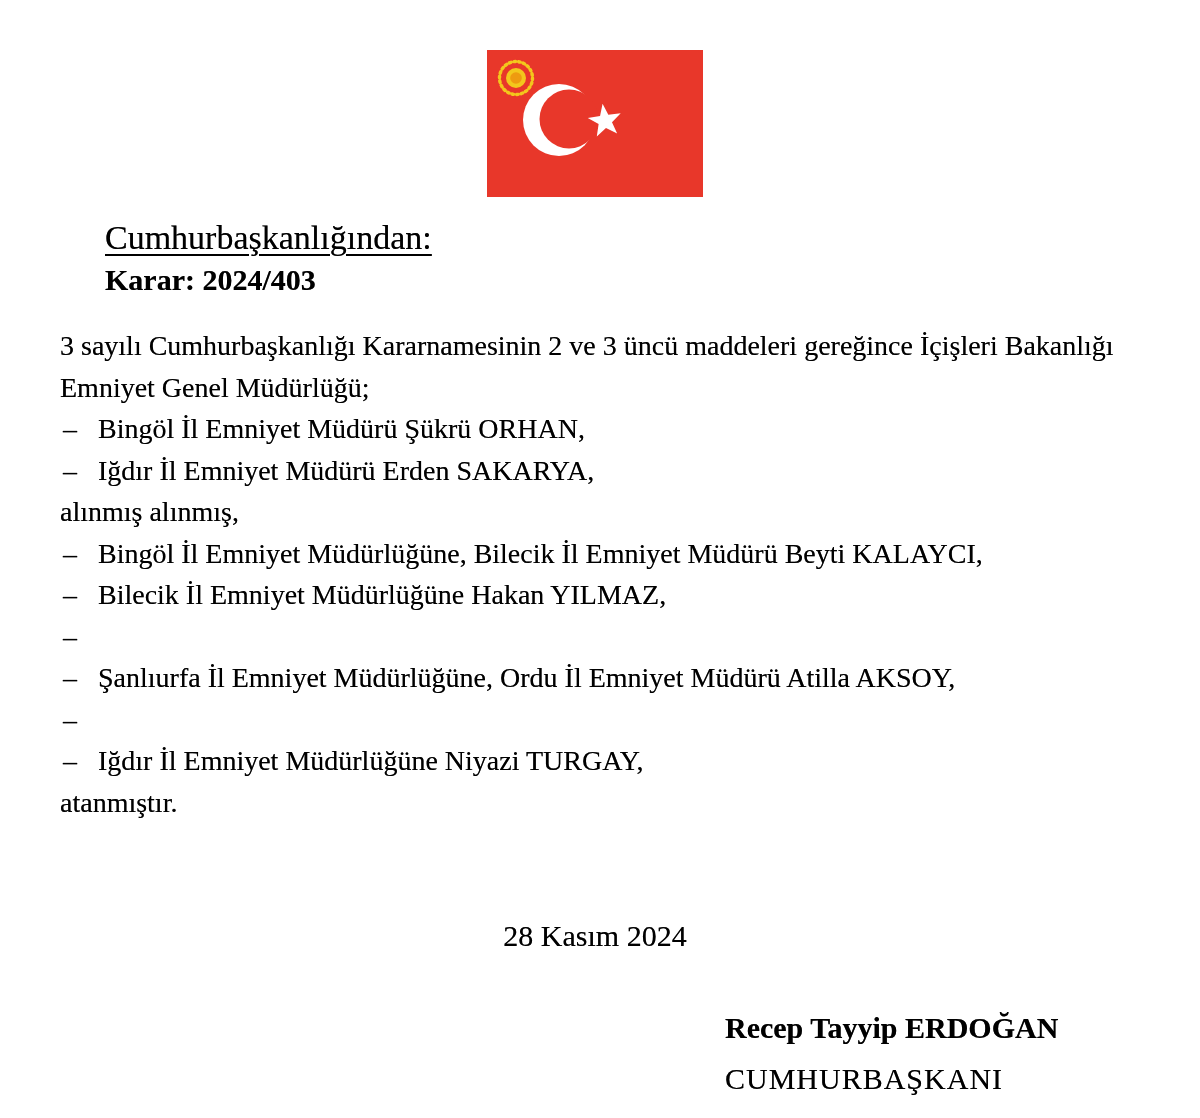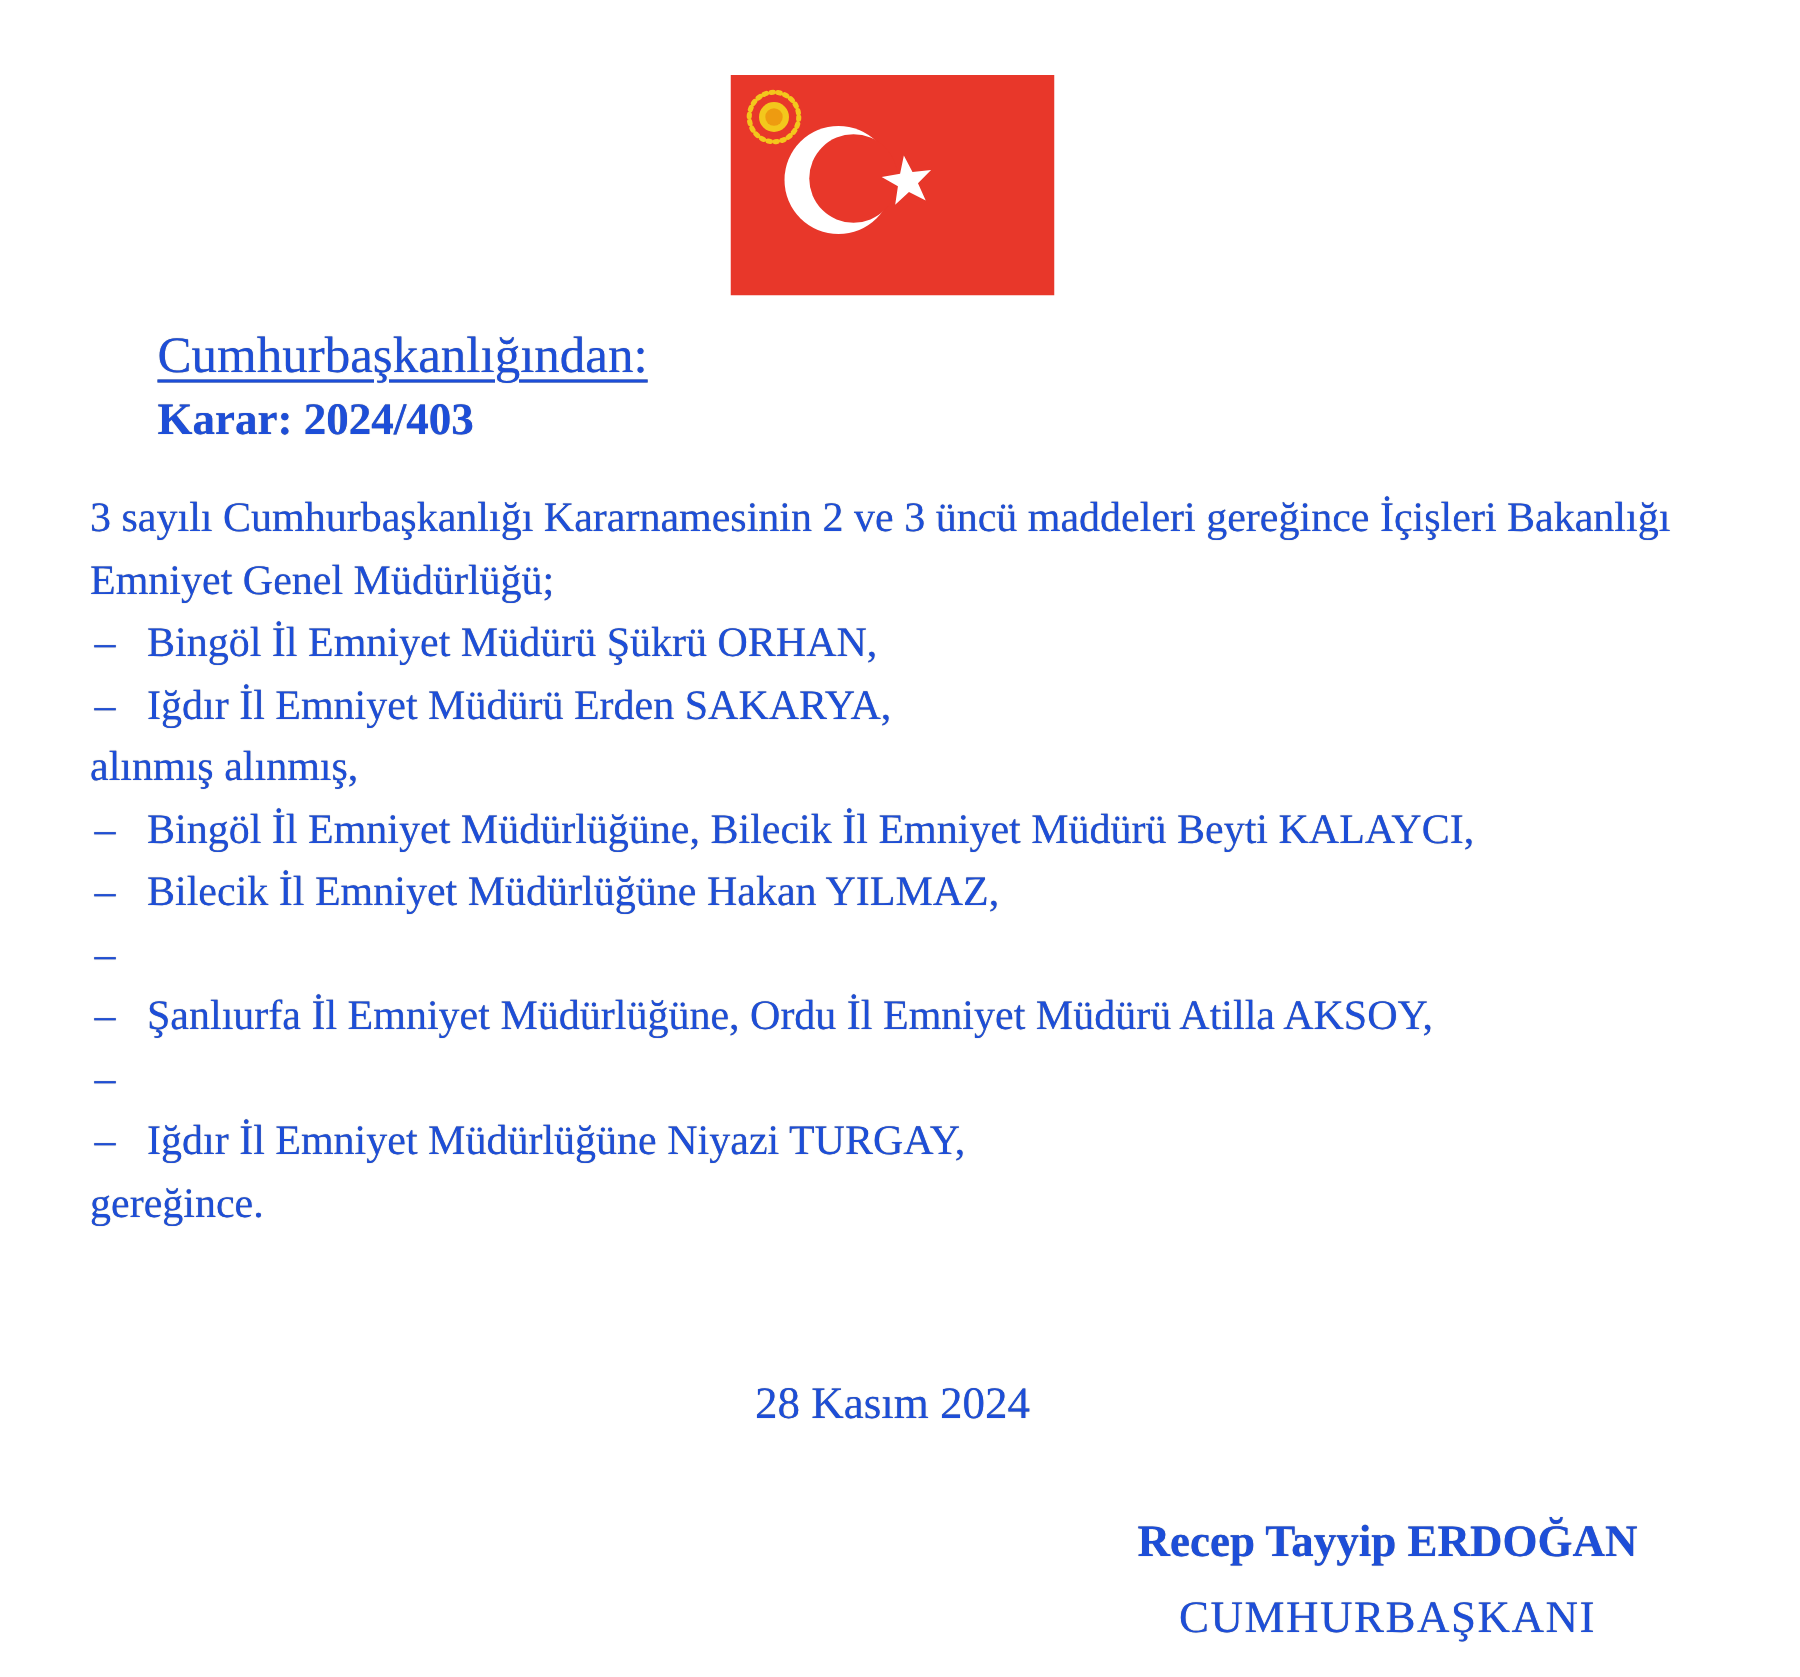--- a/index.html
+++ b/index.html
@@ -1,18 +1,18 @@
 <!DOCTYPE html>
 <html lang="tr"><head>
 <meta charset="utf-8">
 <style>
   html,body{margin:0;padding:0;background:#fff;}
   .page{
     position:relative;width:1200px;height:1118px;background:#ffffff;overflow:hidden;
-    font-family:"Liberation Serif","DejaVu Serif",serif;color:#1d4ed8;
+    font-family:"Liberation Serif","DejaVu Serif",serif;color:#000000;
     text-shadow:0 0 .5px rgba(30,30,30,.65);
   }
   .flag{position:absolute;left:487px;top:50px;width:216px;height:147px;}
   .issuer{
     position:absolute;left:105px;top:221px;font-size:34px;line-height:34px;
     text-decoration:underline;text-decoration-thickness:2px;text-underline-offset:5px;
     white-space:nowrap;
   }
   .decision{
     position:absolute;left:105px;top:265px;font-size:30px;line-height:30px;
@@ -23,21 +23,21 @@
     font-size:28px;line-height:41.5px;
   }
   .line{white-space:nowrap;margin-left:24px;}
   .item{display:flex;white-space:nowrap;}
   .marker{display:inline-block;margin-left:27px;width:35px;flex:0 0 35px;}
   .date-line{
     position:absolute;left:0;top:921px;width:1190px;text-align:center;
     font-size:30px;line-height:30px;white-space:nowrap;
   }
   .signature{
-    position:absolute;left:725px;top:1002px;width:400px;text-align:center;
+    position:absolute;left:725px;top:1002px;width:400px;
     font-size:30px;line-height:51px;white-space:nowrap;
   }
   .sig-name{font-weight:bold;}
   .sig-title{letter-spacing:1px;}
 </style>
 </head>
 <body>
 
 <div class="page">
 
@@ -92,21 +92,21 @@
       <span>Şanlıurfa İl Emniyet Müdürlüğüne, Ordu İl Emniyet Müdürü Atilla AKSOY,</span>
     </div>
     <div class="item">
       <span class="marker">–</span>
     </div>
     <div class="item">
       <span class="marker">–</span>
       <span>Iğdır İl Emniyet Müdürlüğüne Niyazi TURGAY,</span>
     </div>
 
-    <div class="line">gereğince.</div>
+    <div class="line">atanmıştır.</div>
   </div>
 
   <div class="date-line">28 Kasım 2024</div>
 
   <div class="signature">
     <div class="sig-name">Recep Tayyip ERDOĞAN</div>
     <div class="sig-title">CUMHURBAŞKANI</div>
   </div>
 
 </div>

